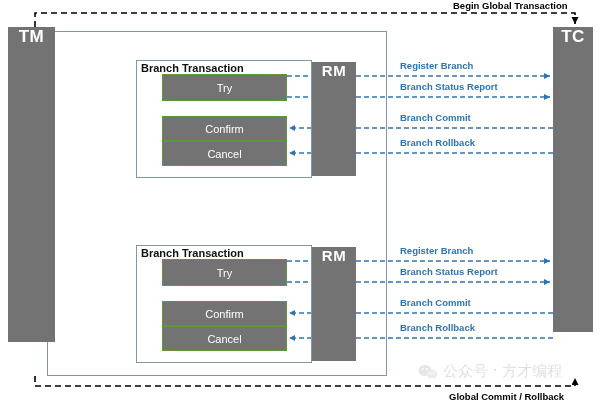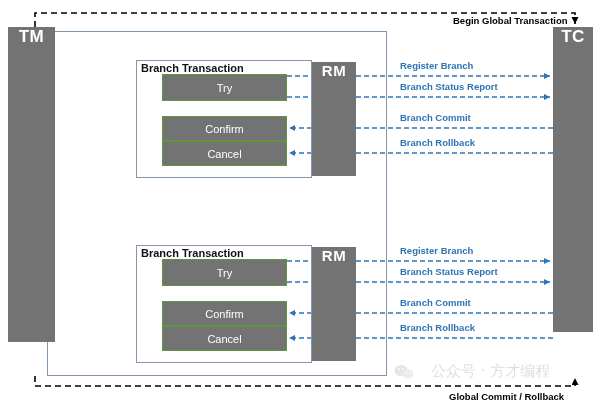--- a/index.html
+++ b/index.html
@@ -82,25 +82,25 @@
     position: absolute;
     color: #000000;
     font-size: 9.5px;
     font-weight: bold;
     white-space: nowrap;
   }
 
   
   .watermark {
     position: absolute;
-    left: 394px;
+    left: 418px;
     top: 362px;
     display: flex;
     align-items: center;
-    gap: 17px;
+    gap: 5px;
     opacity: 0.45;
   }
   .watermark-text {
     color: #B9B9B9;
     font-size: 15px;
     font-family: "DejaVu Sans", sans-serif;
     white-space: nowrap;
   }
 </style>
 </head>
@@ -213,21 +213,21 @@
 
   <div class="amber-box" style="left:312px; top:247px; width:44px; height:114px;">
     <span class="amber-label" style="font-size:15px;">RM</span>
   </div>
 
   <div class="flow-label" style="left:400px; top:245px; width:143px;">Register Branch</div>
   <div class="flow-label" style="left:400px; top:266px; width:143px;">Branch Status Report</div>
   <div class="flow-label" style="left:400px; top:297px; width:143px;">Branch Commit</div>
   <div class="flow-label" style="left:400px; top:322px; width:143px;">Branch Rollback</div>
 
-  <div class="edge-label" style="left:453px; top:15px;">Begin Global Transaction</div>
+  <div class="edge-label" style="left:453px; top:0px;">Begin Global Transaction</div>
   <div class="edge-label" style="left:449px; top:391px;">Global Commit / Rollback</div>
 
   <div class="watermark">
     <svg width="20" height="16" viewBox="0 0 20 16" xmlns="http://www.w3.org/2000/svg">
       <ellipse cx="7" cy="6.5" rx="6.5" ry="5.5" fill="#C9C9C9"></ellipse>
       <circle cx="5" cy="5" r="0.9" fill="#ffffff"></circle>
       <circle cx="9" cy="5" r="0.9" fill="#ffffff"></circle>
       <ellipse cx="14" cy="10" rx="5.3" ry="4.5" fill="#D6D6D6"></ellipse>
       <circle cx="12.4" cy="9" r="0.75" fill="#ffffff"></circle>
       <circle cx="15.6" cy="9" r="0.75" fill="#ffffff"></circle>

